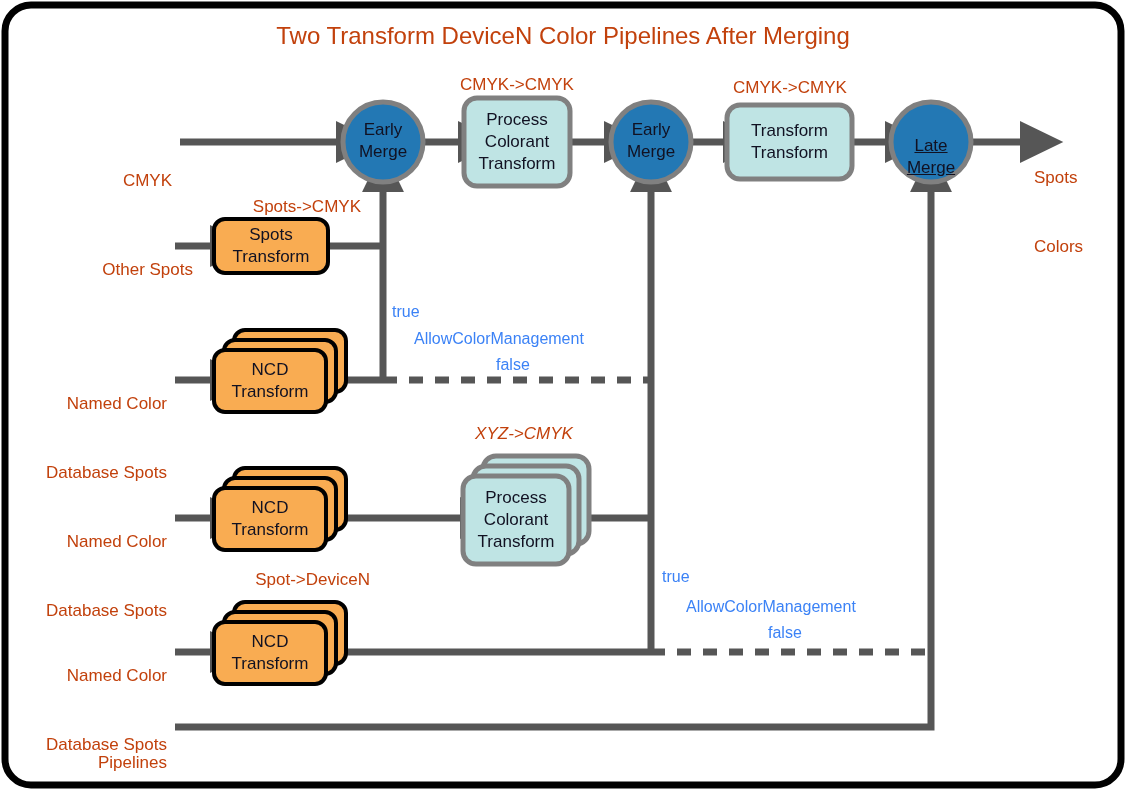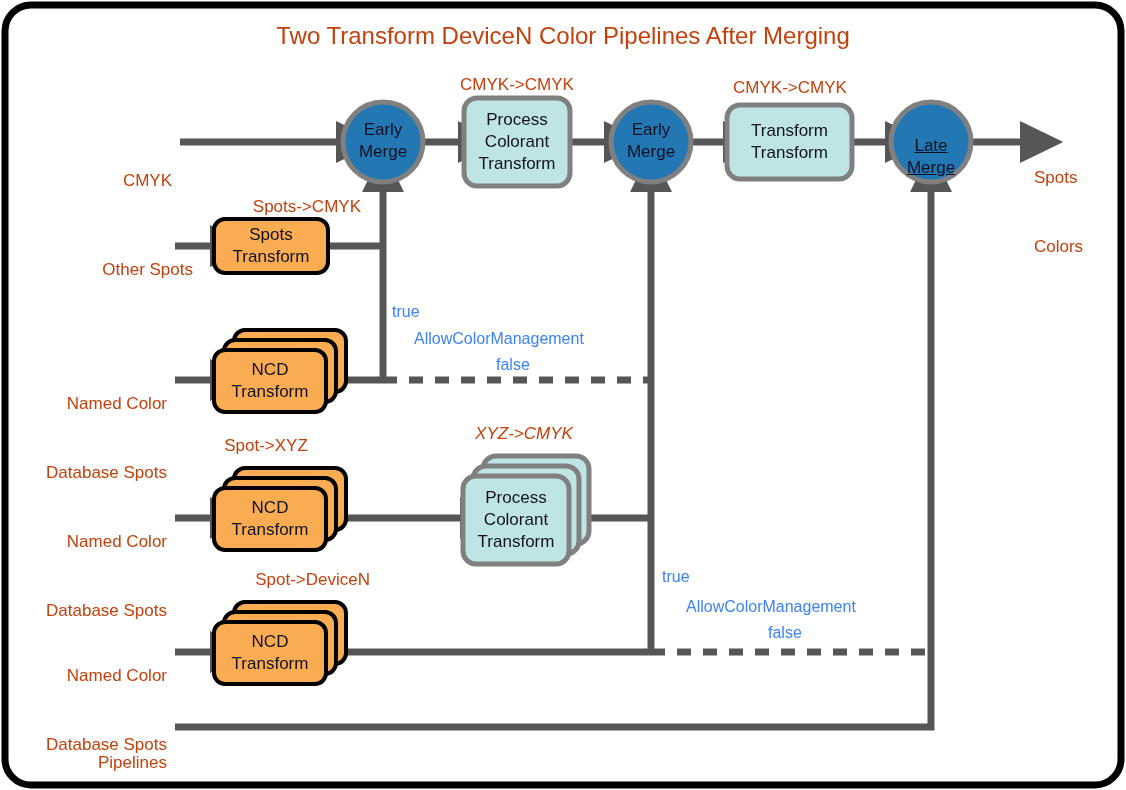--- a/index.html
+++ b/index.html
@@ -144,21 +144,20 @@
   </div>
 
   <div class="lbl io-label right" style="left:1034px;top:120px;width:92px;">
     <div>Spots</div>
     <div>Colors</div>
   </div>
 
   <div class="lbl cap" style="left:427px;top:75px;width:180px;">CMYK-&gt;CMYK</div>
   <div class="lbl cap" style="left:700px;top:78px;width:180px;">CMYK-&gt;CMYK</div>
   <div class="lbl cap" style="left:181px;top:197px;width:180px;text-align:right;">Spots-&gt;CMYK</div>
-  <div class="lbl cap" style="left:176px;top:436px;width:180px;">Spot-&gt;XYZ</div>
   <div class="lbl cap" style="left:434px;top:424px;width:180px;font-style:italic;">XYZ-&gt;CMYK</div>
   <div class="lbl cap" style="left:190px;top:570px;width:180px;text-align:right;">Spot-&gt;DeviceN</div>
 
   <div class="node-text" style="left:343px;top:119px;width:80px;">
     <div>Early</div>
     <div>Merge</div>
   </div>
   <div class="node-text" style="left:611px;top:119px;width:80px;">
     <div>Early</div>
     <div>Merge</div>

